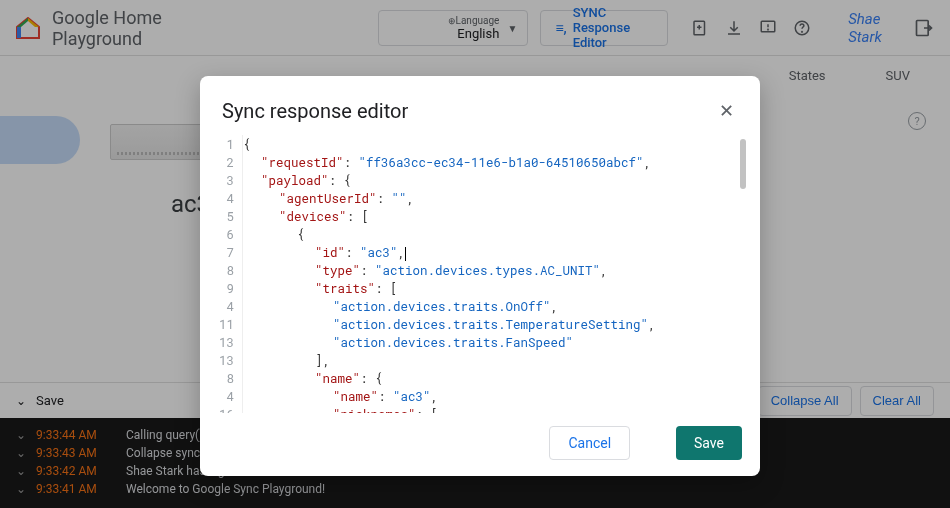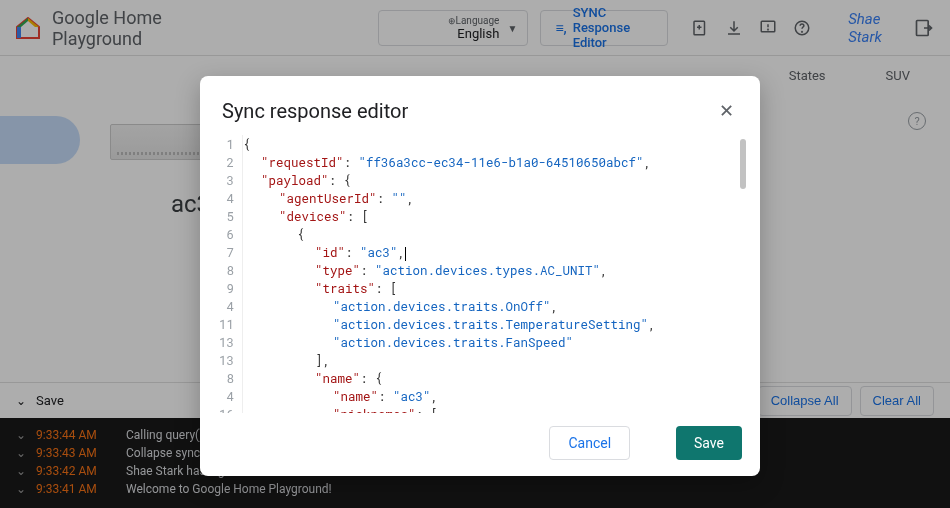--- a/index.html
+++ b/index.html
@@ -222,21 +222,21 @@
         <span class="msg">Collapse sync()</span>
       </div>
     <div class="log-row">
         <span class="chev">⌄</span>
         <span class="time">9:33:42 AM</span>
         <span class="msg">Shae Stark has signed in.</span>
       </div>
     <div class="log-row">
         <span class="chev">⌄</span>
         <span class="time">9:33:41 AM</span>
-        <span class="msg">Welcome to Google Home Playground!</span>
+        <span class="msg">Welcome to Google Sync Playground!</span>
       </div>
   </div>
 </div>
 
 <div class="modal-scrim"></div>
 
 <div class="modal">
   <div class="modal-hdr">
     <div class="modal-title">Sync response editor</div>
     <div class="close-x">✕</div>

